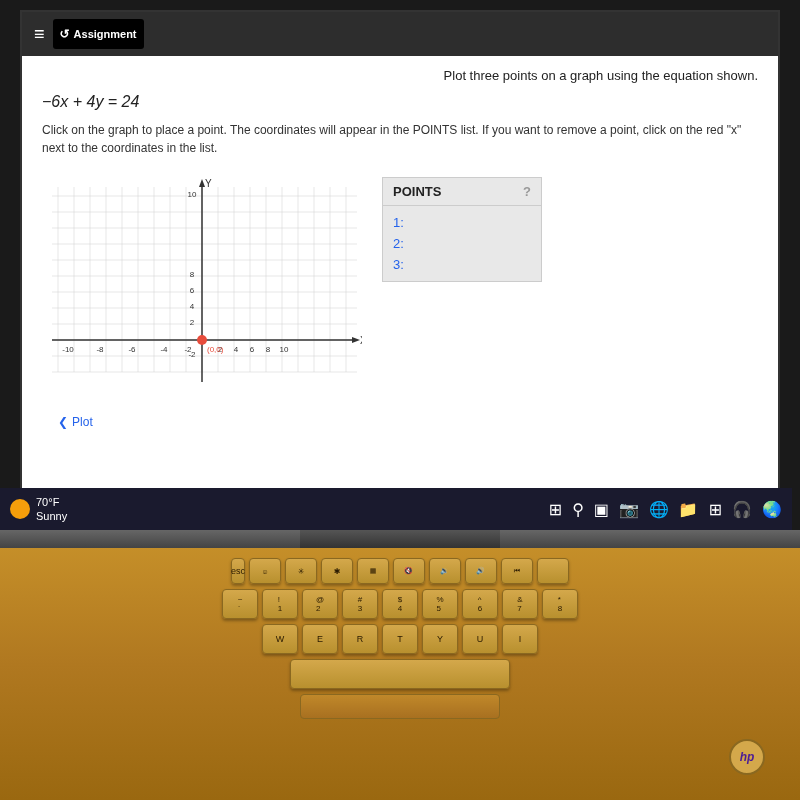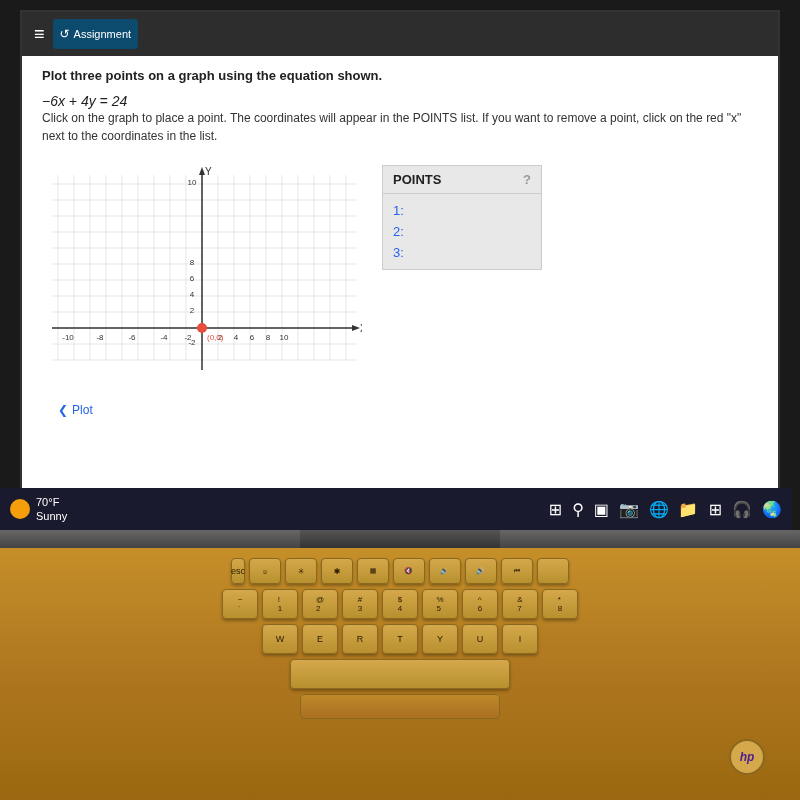--- a/index.html
+++ b/index.html
@@ -43,28 +43,29 @@
       gap: 8px;
     }
 
     .hamburger-icon {
       color: #fff;
       font-size: 18px;
       cursor: pointer;
     }
 
     .assignment-badge {
-      background: #0c4a6e;
+      background: #000000;
       color: #fff;
       font-size: 11px;
       padding: 8px 7px;
       border-radius: 3px;
       display: flex;
       align-items: center;
       gap: 4px;
+      font-weight: bold;
     }
 
     .assignment-badge::before {
       content: '↺';
       font-size: 12px;
     }
 
     .page-title {
       color: #fff;
       font-size: 16px;
@@ -86,27 +87,29 @@
       font-weight: bold;
     }
 
     .content-area {
       padding: 12px 20px;
       background: #fff;
     }
 
     .question-text {
       font-size: 13px;
-      font-weight: bold;
+      font-weight: normal;
       margin-bottom: 10px;
       color: #222;
+      text-align: right;
     }
 
     .equation {
-      font-size: 14px;
+      font-size: 16px;
+      margin-bottom: 10px;
       color: #222;
       font-style: italic;
     }
 
     .instruction-text {
       font-size: 12px;
       color: #333;
       margin-bottom: 20px;
       line-height: 1.5;
     }

